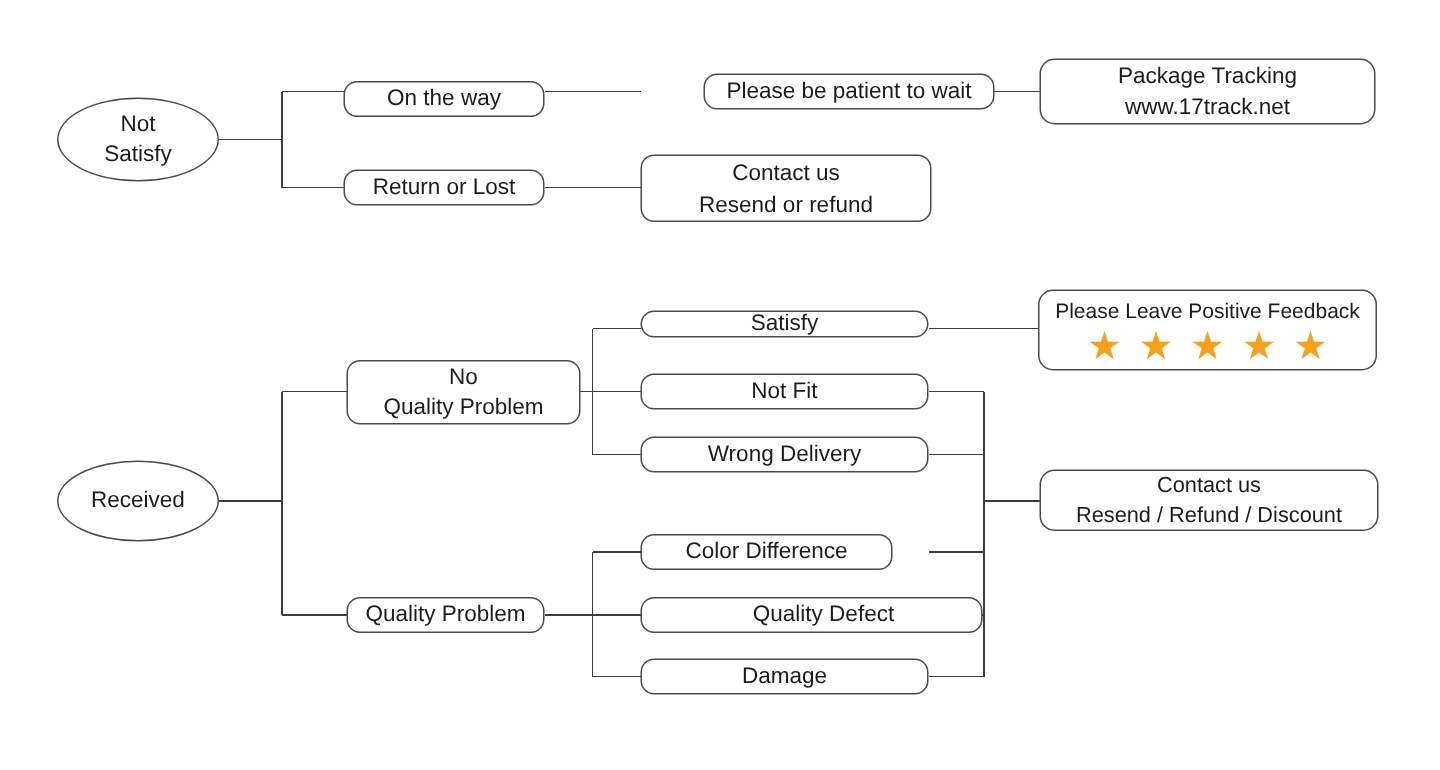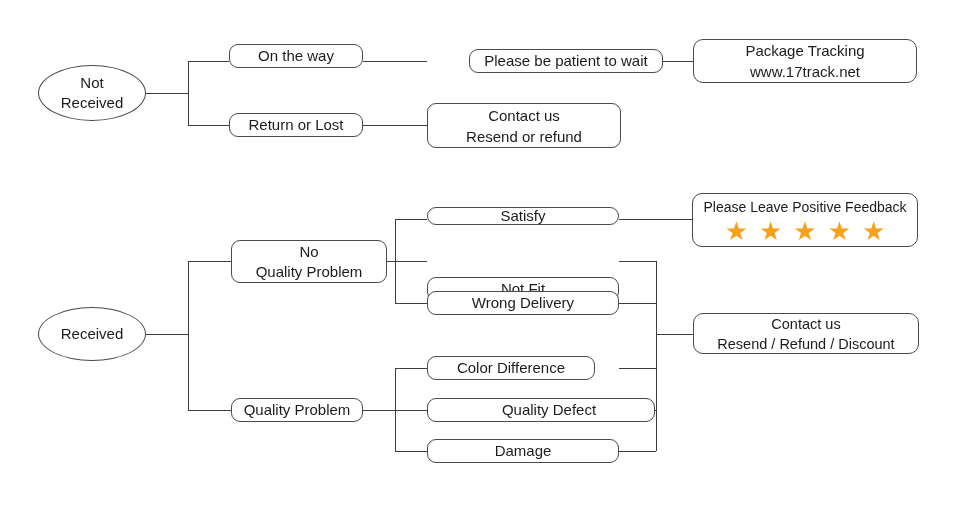--- a/index.html
+++ b/index.html
@@ -40,31 +40,31 @@
     border-radius: 9px;
   }
   .bigbox {
     border-radius: 10px;
   }
   .ellipse {
     border-radius: 50%;
   }
   
   #n-not-received   { left: 38px;  top: 65px;  width: 108px; height: 56px; }
-  #n-on-the-way     { left: 229px; top: 44px;  width: 134px; height: 24px; }
+  #n-on-the-way     { left: 229px; top: 54px;  width: 134px; height: 24px; }
   #n-return-lost    { left: 229px; top: 113px; width: 134px; height: 24px; }
   #n-please-wait    { left: 427px; top: 49px;  width: 194px; height: 24px; margin-left: 42px; }
   #n-contact1       { left: 427px; top: 103px; width: 194px; height: 45px; line-height: 21px; }
   #n-package-track  { left: 693px; top: 39px;  width: 224px; height: 44px; line-height: 21px; }
 
   #n-received       { left: 38px;  top: 307px; width: 108px; height: 54px; }
   #n-no-quality     { left: 231px; top: 240px; width: 156px; height: 43px; }
   #n-quality        { left: 231px; top: 398px; width: 132px; height: 24px; }
   #n-satisfy        { left: 427px; top: 207px; width: 192px; height: 18px; }
-  #n-not-fit        { left: 427px; top: 249px; width: 192px; height: 24px; margin-top: 28px; }
+  #n-not-fit        { left: 427px; top: 249px; width: 192px; height: 24px; }
   #n-wrong-delivery { left: 427px; top: 291px; width: 192px; height: 24px; }
   #n-color-diff     { left: 427px; top: 356px; width: 168px; height: 24px; }
   #n-quality-defect { left: 427px; top: 398px; width: 228px; height: 24px; padding-left: 16px; }
   #n-damage         { left: 427px; top: 439px; width: 192px; height: 24px; }
   #n-contact2       { left: 693px; top: 313px; width: 226px; height: 41px; line-height: 20px; font-size: 14.5px; }
 
   #n-feedback {
     left: 692px; top: 193px; width: 226px; height: 54px;
     flex-direction: column;
     justify-content: flex-end;
@@ -96,21 +96,21 @@
       M363 61 H427  M621 61 H693  M363 125 H427
       M146 334 H188 M188 261 V410 M188 261 H231 M188 410 H231
       M363 261 H395 M395 219 V303 M395 219 H427 M395 261 H427 M395 303 H427
       M619 219 H692
       M363 410 H395 M395 368 V451 M395 368 H427 M395 410 H427 M395 451 H427
       M619 261 H656 M619 303 H656 M619 368 H656 M619 410 H656 M619 451 H656
       M656 261 V451 M656 334 H693"></path>
   </svg>
 
   <div class="node ellipse" id="n-not-received">Not
-Received</div>
+Satisfy</div>
 
   <div class="node box" id="n-on-the-way">On the way</div>
 
   <div class="node box" id="n-return-lost">Return or Lost</div>
 
   <div class="node box" id="n-please-wait">Please be patient to wait</div>
 
   <div class="node box" id="n-contact1">Contact us
 Resend or refund</div>
 

